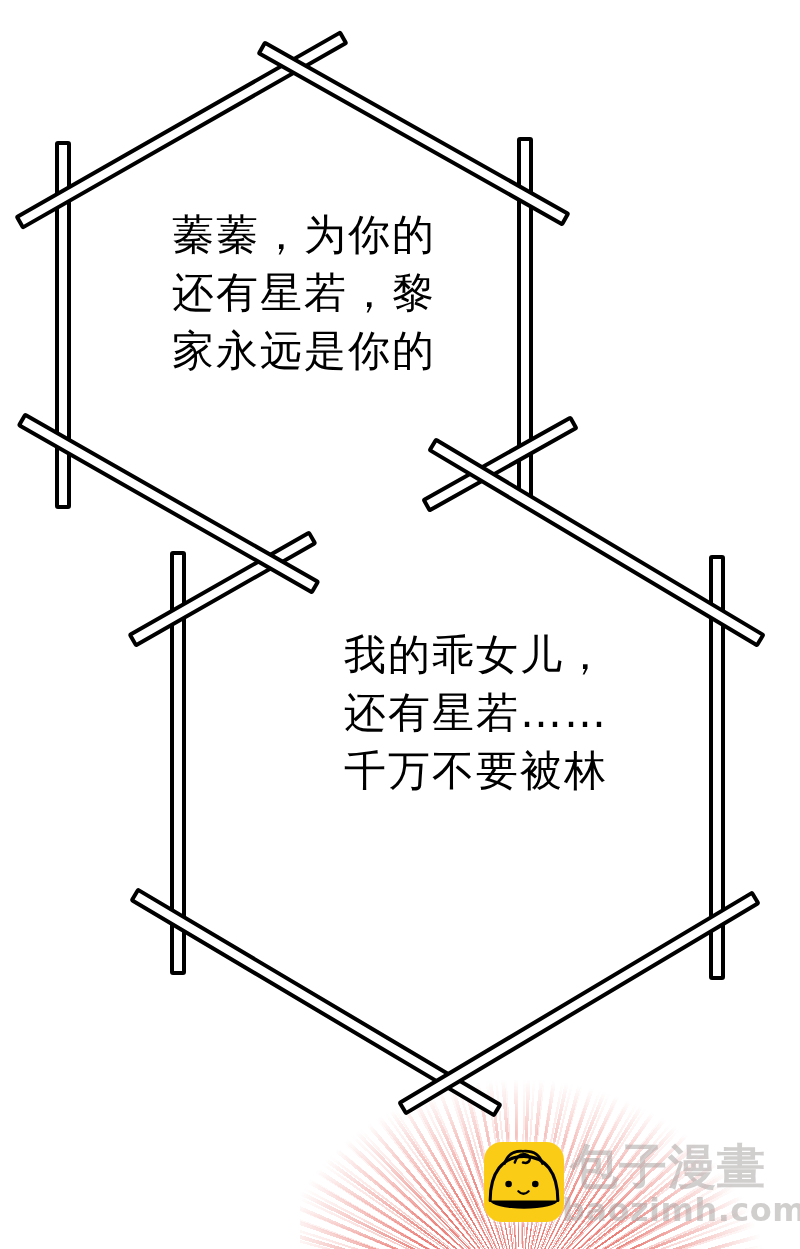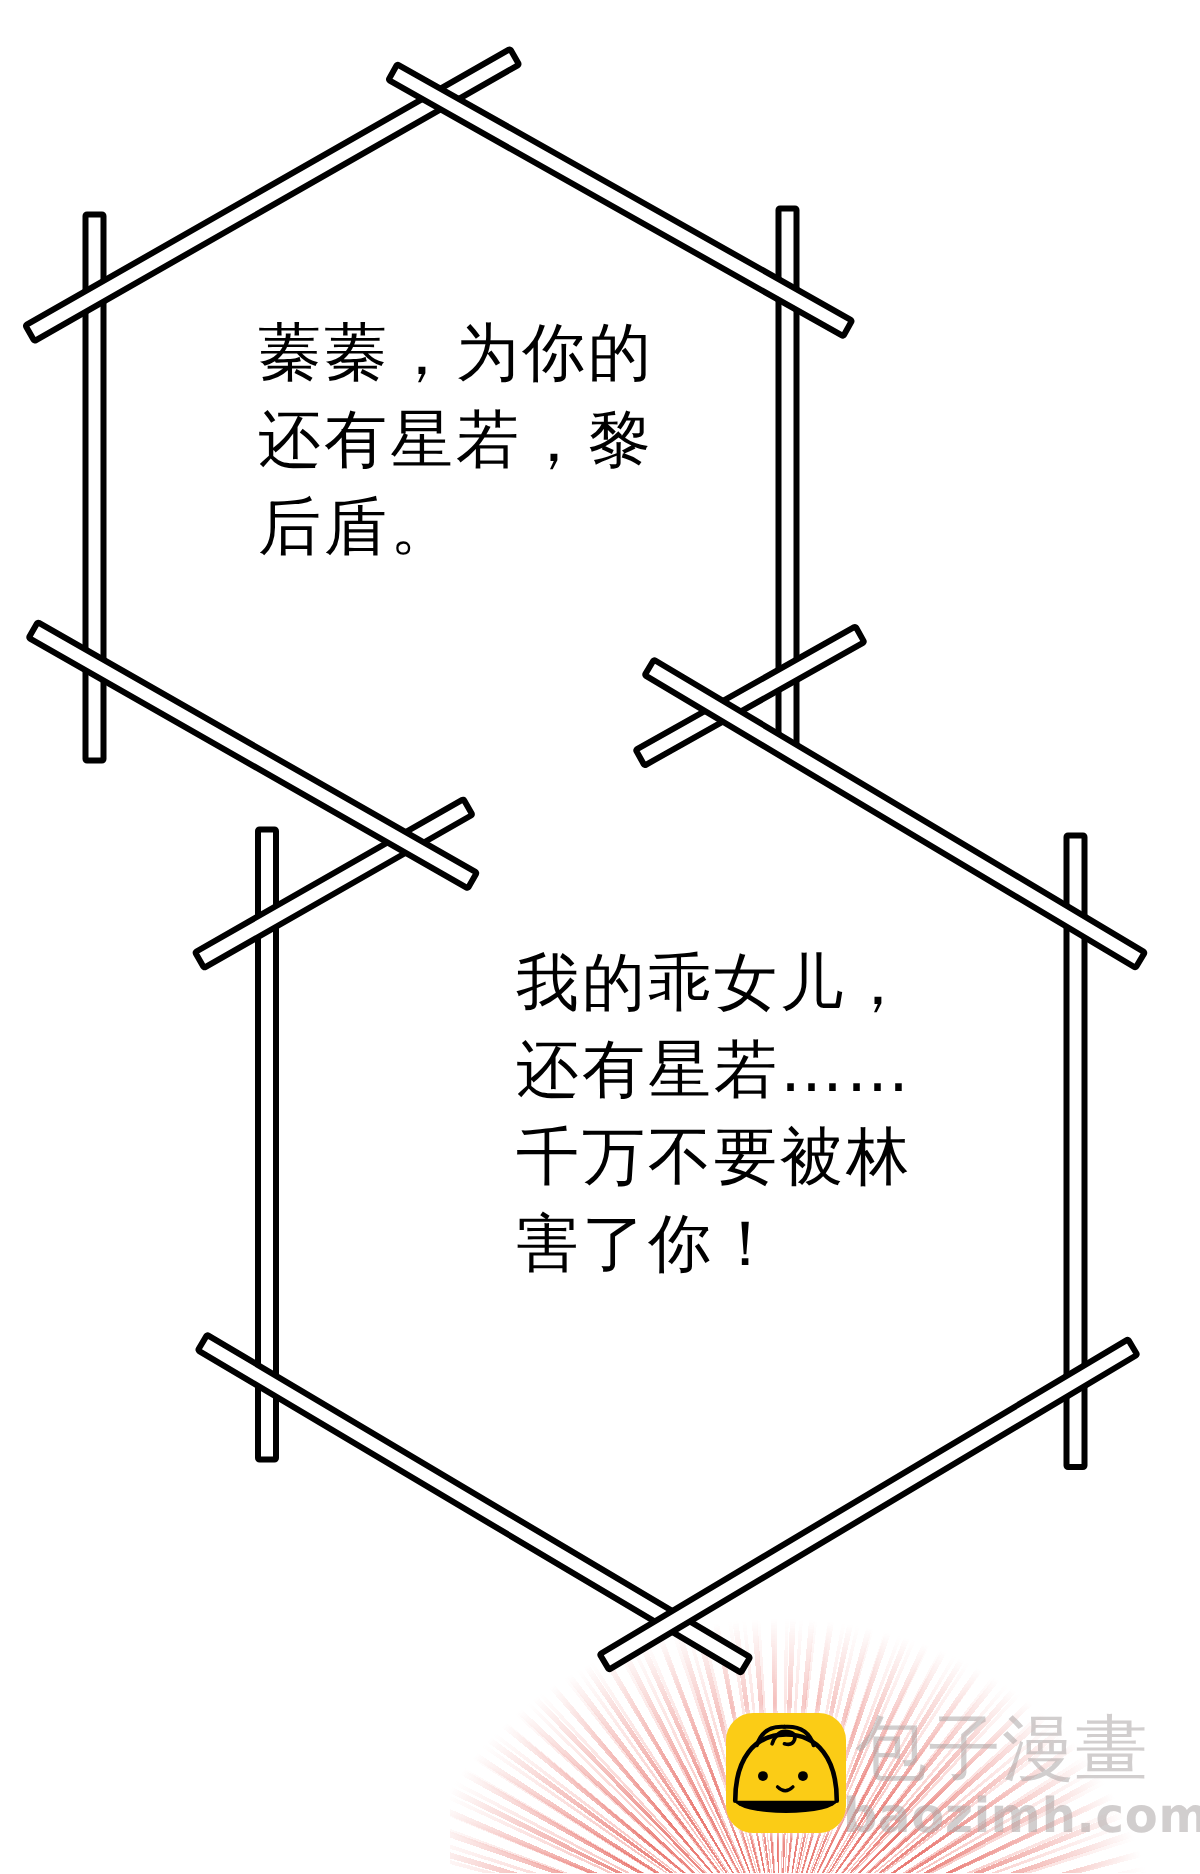--- a/index.html
+++ b/index.html
@@ -24,21 +24,21 @@
   .bubble p{margin:0;font-size:42px;line-height:58px;letter-spacing:2px;font-weight:500;white-space:nowrap;}
   .bubble1{left:172px;top:206px;}
   .bubble2{left:344px;top:626px;}
 
   
   .watermark{position:absolute;left:0;top:0;z-index:2;}
   .wm-icon{position:absolute;left:484px;top:1142px;width:80px;height:80px;border-radius:18px;
            background:#fbcc16;box-shadow:0 0 8px rgba(255,255,255,0.9);}
   .wm-icon svg{position:absolute;left:0;top:0;}
   .wm-cjk{position:absolute;left:570px;top:1140px;font-size:48px;line-height:52px;letter-spacing:1px;
-          font-weight:400;color:rgba(172,166,166,0.55);white-space:nowrap;}
+          font-weight:700;color:rgba(172,166,166,0.55);white-space:nowrap;}
   .wm-url{position:absolute;left:562px;top:1192px;font-size:32px;line-height:36px;letter-spacing:0.5px;
           font-weight:700;color:rgba(172,166,166,0.55);white-space:nowrap;}
 </style>
 </head>
 <body>
 
 <div class="stage">
 
   <div class="rays"></div>
 
@@ -59,28 +59,27 @@
       <rect x="416" y="458" width="168" height="12" rx="1" transform="rotate(-29.3 500 464)"></rect>
       <rect x="406" y="536.5" width="381" height="12" rx="1" transform="rotate(30.8 596.5 542.5)"></rect>
       <rect x="105.5" y="996.5" width="421" height="12" rx="1" transform="rotate(30.7 316 1002.5)"></rect>
       <rect x="374" y="997" width="410" height="12" rx="1" transform="rotate(-30.8 579 1003)"></rect>
     </g>
   </svg>
 
   <div class="bubble bubble1">
     <p>蓁蓁，为你的</p>
     <p>还有星若，黎</p>
-    <p>后盾。</p>
+    <p>家永远是你的</p>
   </div>
 
   <div class="bubble bubble2">
     <p>我的乖女儿，</p>
     <p>还有星若……</p>
     <p>千万不要被林</p>
-    <p>害了你！</p>
   </div>
 
   <div class="watermark">
     <div class="wm-icon">
       <svg width="80" height="80" viewBox="0 0 78 78">
         <ellipse cx="39" cy="57" rx="33" ry="8" fill="#000000"></ellipse>
         <path d="M6,57 C6,30 18,14 39,14 C60,14 72,30 72,57" fill="#fbcc16" stroke="#000000" stroke-width="3" stroke-linecap="round"></path>
         <path d="M20,21 Q24,8 38,9" fill="none" stroke="#000000" stroke-width="2.6" stroke-linecap="round"></path>
         <path d="M57,21 Q53,8 38,9" fill="none" stroke="#000000" stroke-width="2.6" stroke-linecap="round"></path>
         <path d="M30,20 Q33,11 40,12 Q46,13 44.5,17.5 Q43,21.5 38,20" fill="none" stroke="#000000" stroke-width="2.4" stroke-linecap="round"></path>

